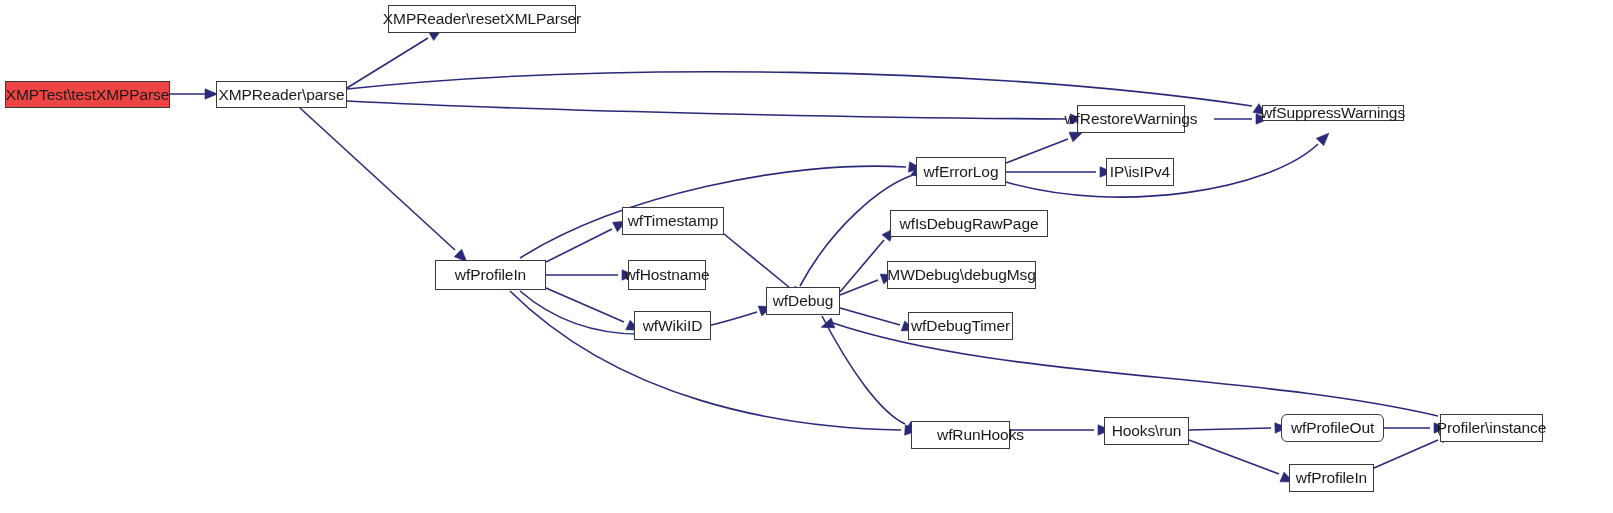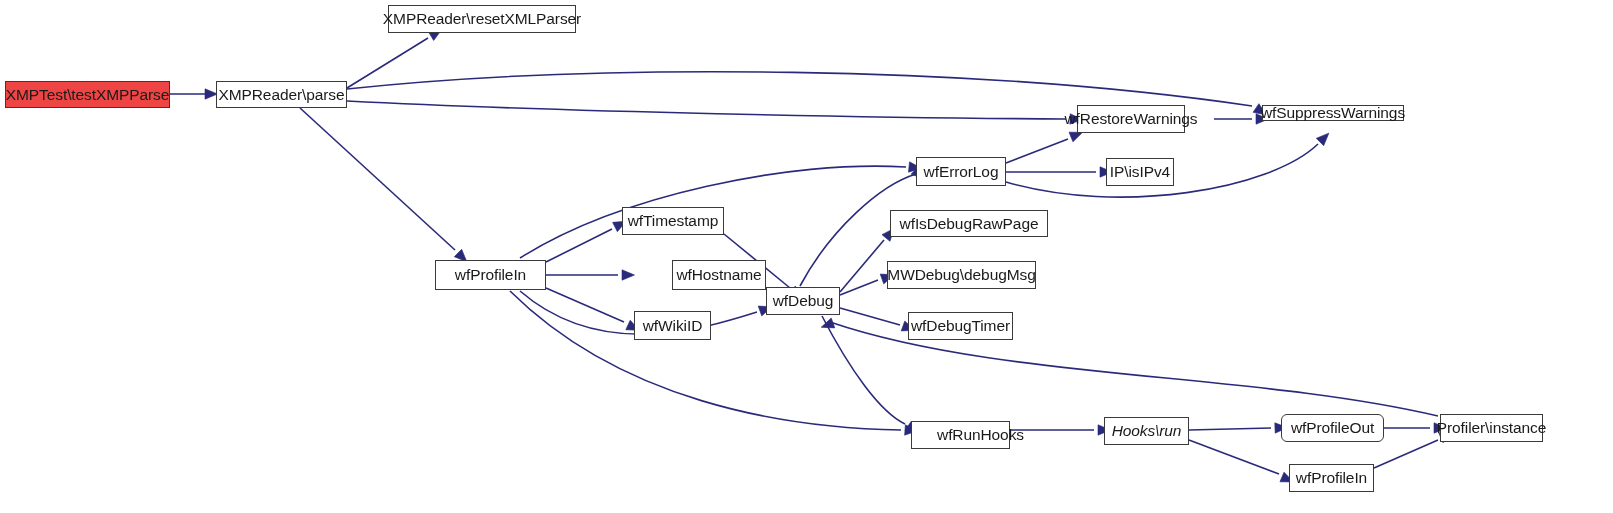--- a/index.html
+++ b/index.html
@@ -137,42 +137,42 @@
       </div>
       <div class="node-box" style="left: 1106px; top: 158px; width: 68px; height: 28px;">
         <span>IP\isIPv4</span>
       </div>
       <div class="node-box" style="left: 435px; top: 260px; width: 111px; height: 30px;">
         <span>wfProfileIn</span>
       </div>
       <div class="node-box" style="left: 622px; top: 207px; width: 102px; height: 28px;">
         <span>wfTimestamp</span>
       </div>
-      <div class="node-box" style="left: 628px; top: 260px; width: 94px; height: 30px; margin-left: 44px;">
+      <div class="node-box" style="left: 628px; top: 260px; width: 78px; height: 30px;">
         <span>wfHostname</span>
       </div>
       <div class="node-box" style="left: 634px; top: 311px; width: 77px; height: 29px;">
         <span>wfWikiID</span>
       </div>
       <div class="node-box" style="left: 766px; top: 287px; width: 74px; height: 28px;">
         <span>wfDebug</span>
       </div>
       <div class="node-box" style="left: 890px; top: 210px; width: 158px; height: 27px;">
         <span>wfIsDebugRawPage</span>
       </div>
       <div class="node-box" style="left: 887px; top: 261px; width: 149px; height: 28px;">
         <span>MWDebug\debugMsg</span>
       </div>
       <div class="node-box" style="left: 908px; top: 312px; width: 105px; height: 28px;">
         <span>wfDebugTimer</span>
       </div>
       <div class="node-box" style="left: 911px; top: 421px; width: 99px; height: 28px; padding-left: 40px;">
         <span>wfRunHooks</span>
       </div>
-      <div class="node-box" style="left: 1104px; top: 417px; width: 85px; height: 28px; font-style: italic;">
+      <div class="node-box" style="left: 1104px; top: 417px; width: 85px; height: 28px;">
         <span>Hooks\run</span>
       </div>
       <div class="node-box" style="left: 1281px; top: 414px; width: 103px; height: 28px; border-radius: 6px;">
         <span>wfProfileOut</span>
       </div>
       <div class="node-box" style="left: 1289px; top: 464px; width: 85px; height: 28px; text-align: right;">
         <span>wfProfileIn</span>
       </div>
       <div class="node-box" style="left: 1440px; top: 414px; width: 103px; height: 28px;">
         <span>Profiler\instance</span>

